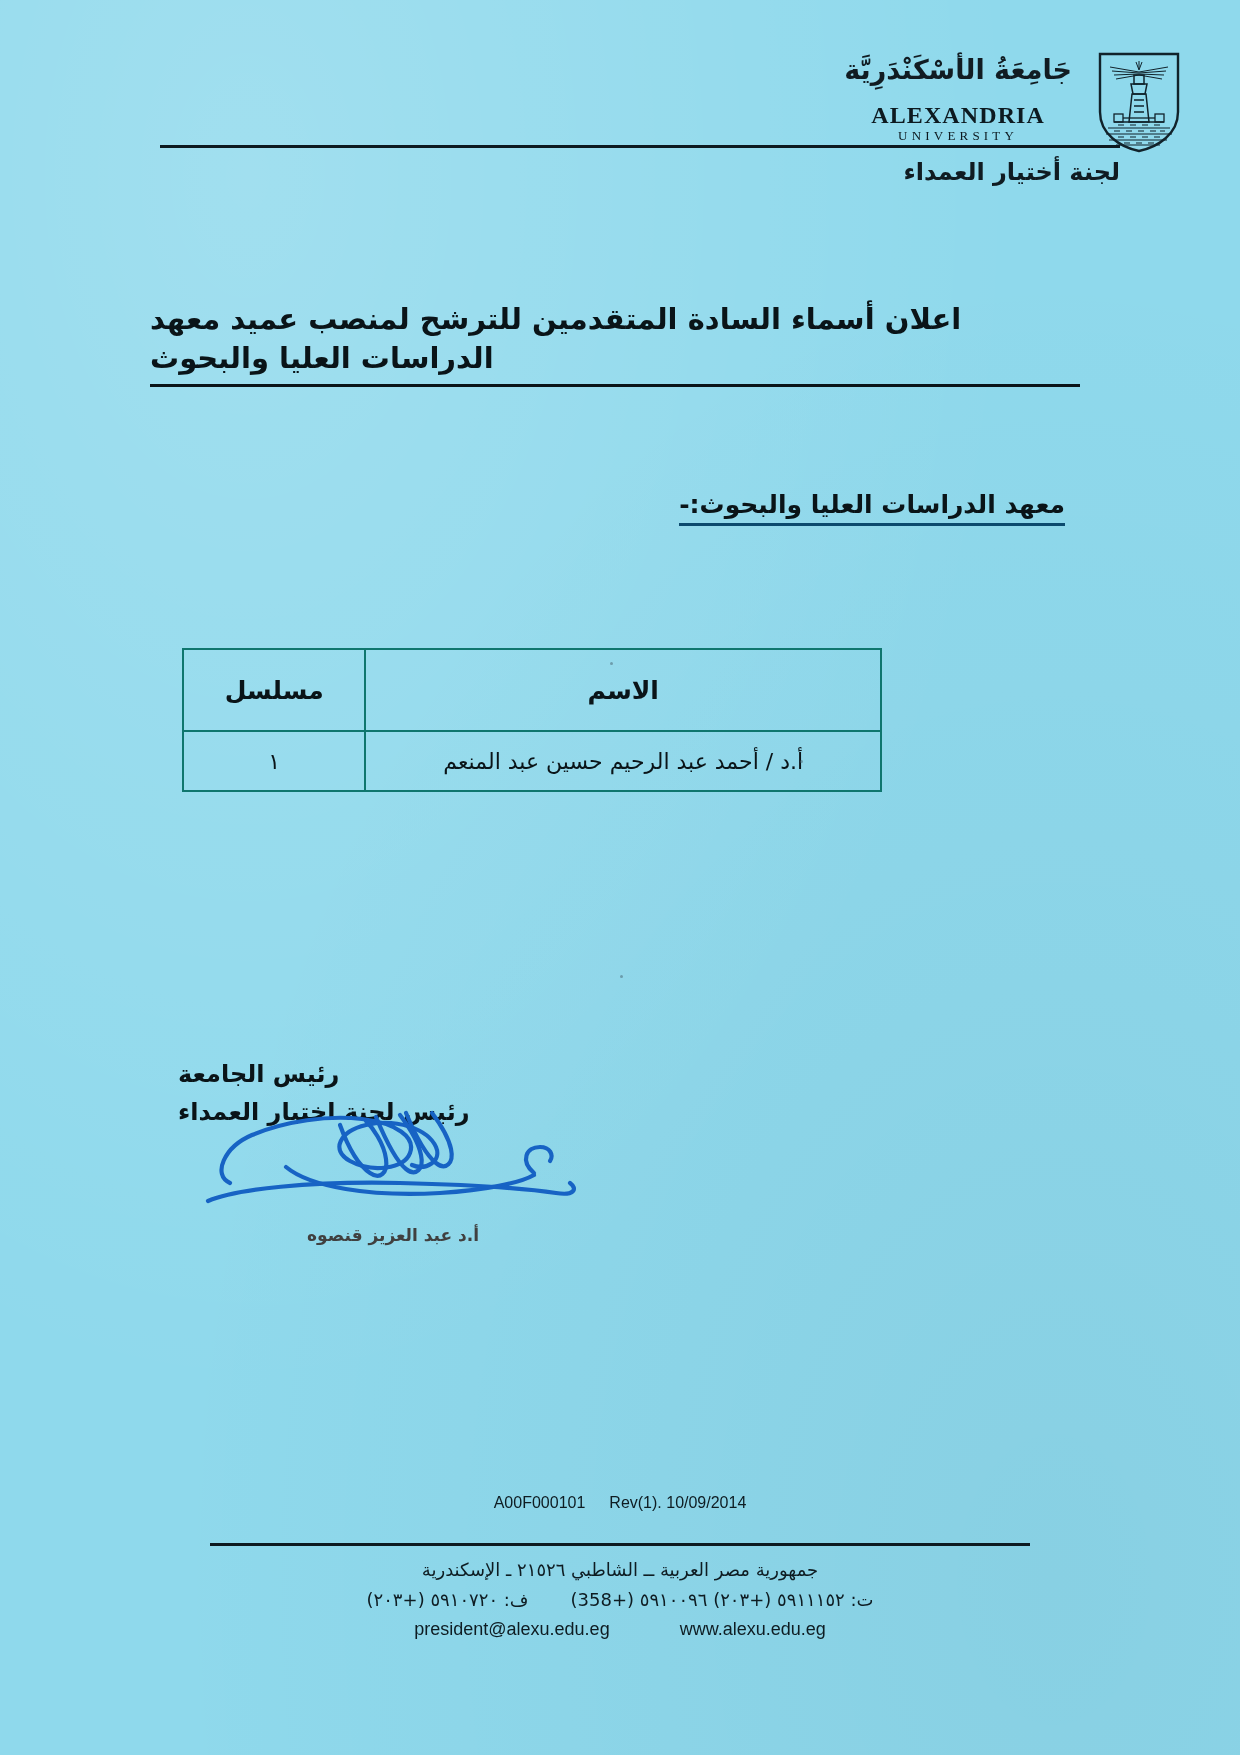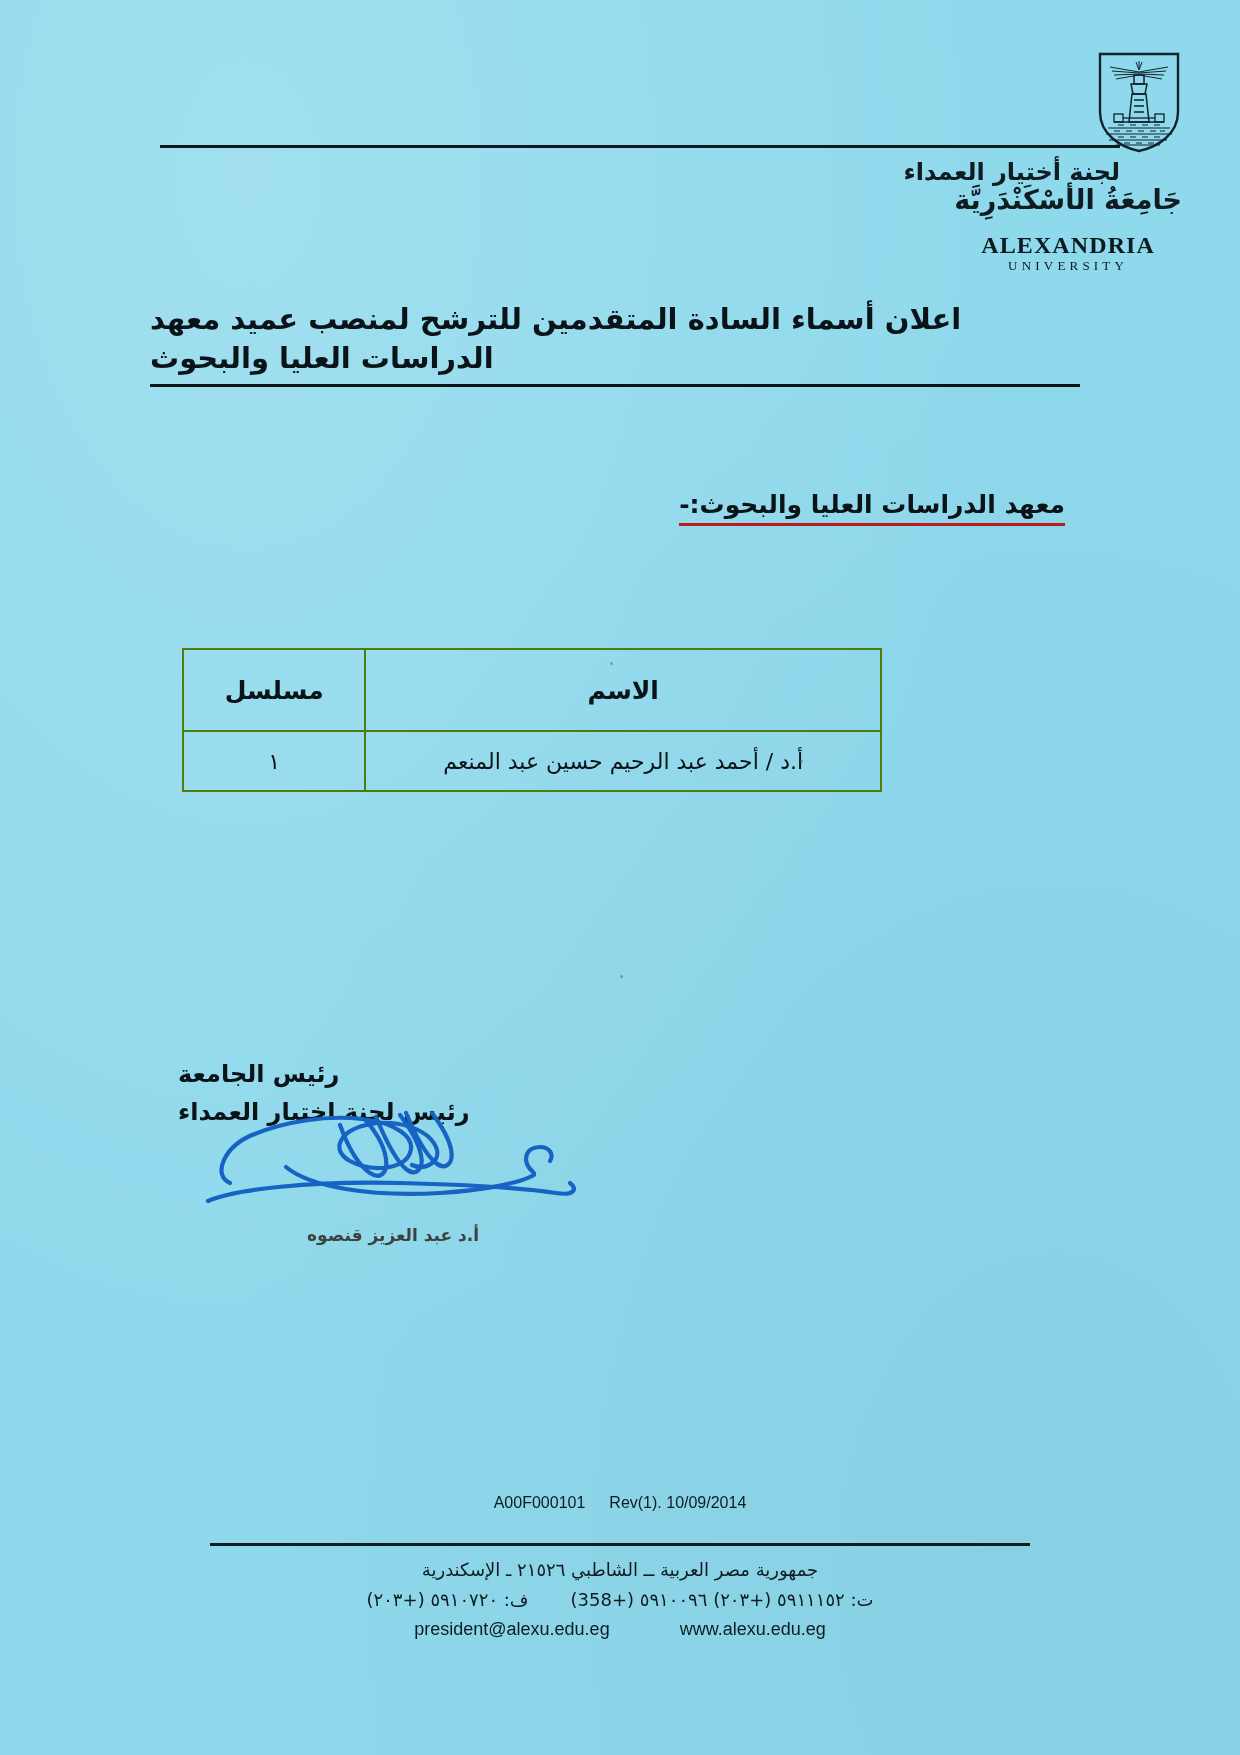--- a/index.html
+++ b/index.html
@@ -39,23 +39,23 @@
   .header-wrap {
     position: absolute;
     top: 48px;
     right: 58px;
     width: 420px;
     text-align: right;
     direction: rtl;
   }
   .logo-row {
     display: flex;
-    flex-direction: column;
+    flex-direction: row;
     align-items: flex-start;
-    justify-content: center;
+    justify-content: flex-start;
     gap: 24px;
   }
   .crest {
     flex: 0 0 auto;
     width: 86px;
     height: 104px;
     margin-top: 2px;
   }
   .logo-text {
     flex: 0 0 auto;
@@ -135,37 +135,37 @@
     top: 490px;
     right: 175px;
     direction: rtl;
     text-align: right;
     font-family: "DejaVu Sans", sans-serif;
     font-size: 25px;
     font-weight: 700;
     color: #0a1418;
     letter-spacing: -0.4px;
     padding-bottom: 4px;
-    border-bottom: 3px solid #b91c1c;
+    border-bottom: 3px solid #0c4a6e;
     display: inline-block;
   }
 
   
   .names-table {
     position: absolute;
     top: 648px;
     left: 182px;
     width: 700px;
     border-collapse: collapse;
     direction: rtl;
     background: transparent;
   }
   .names-table th,
   .names-table td {
-    border: 2px solid #4d7c0f;
+    border: 2px solid #0f766e;
     text-align: center;
     vertical-align: middle;
     font-family: "DejaVu Sans", sans-serif;
     color: #0a1418;
   }
   .names-table th {
     height: 78px;
     font-size: 25px;
     font-weight: 700;
     letter-spacing: -0.4px;

